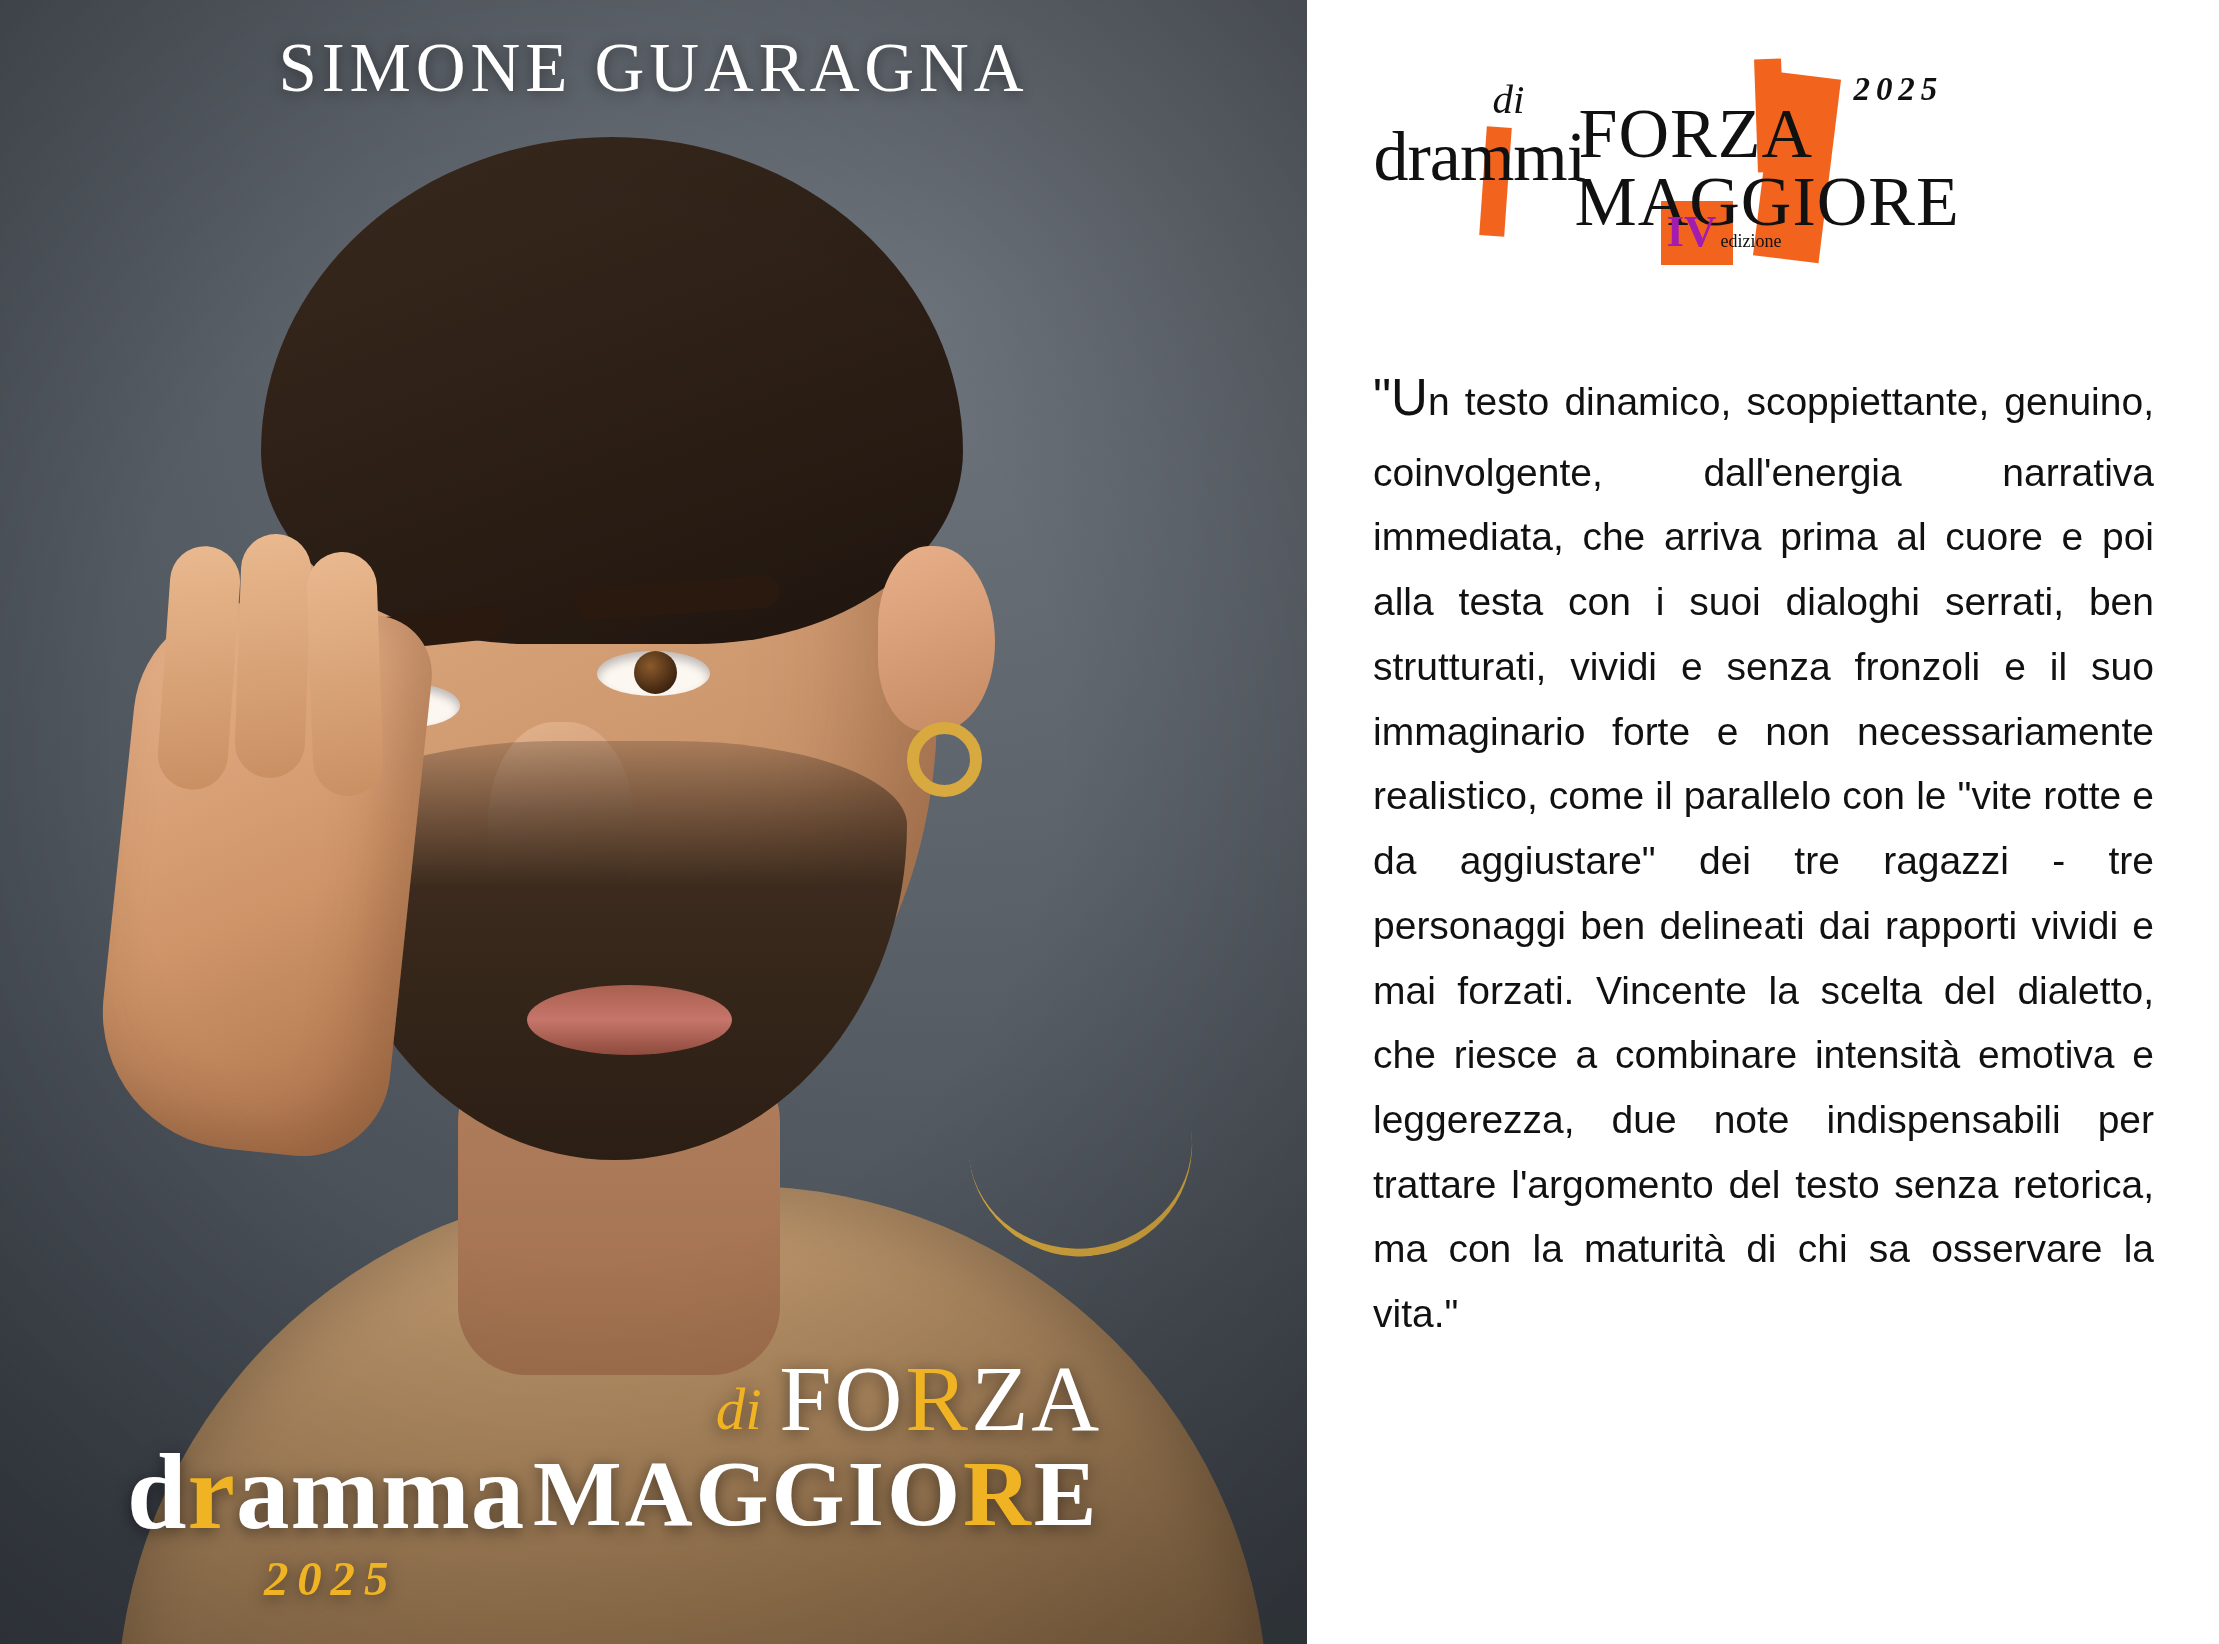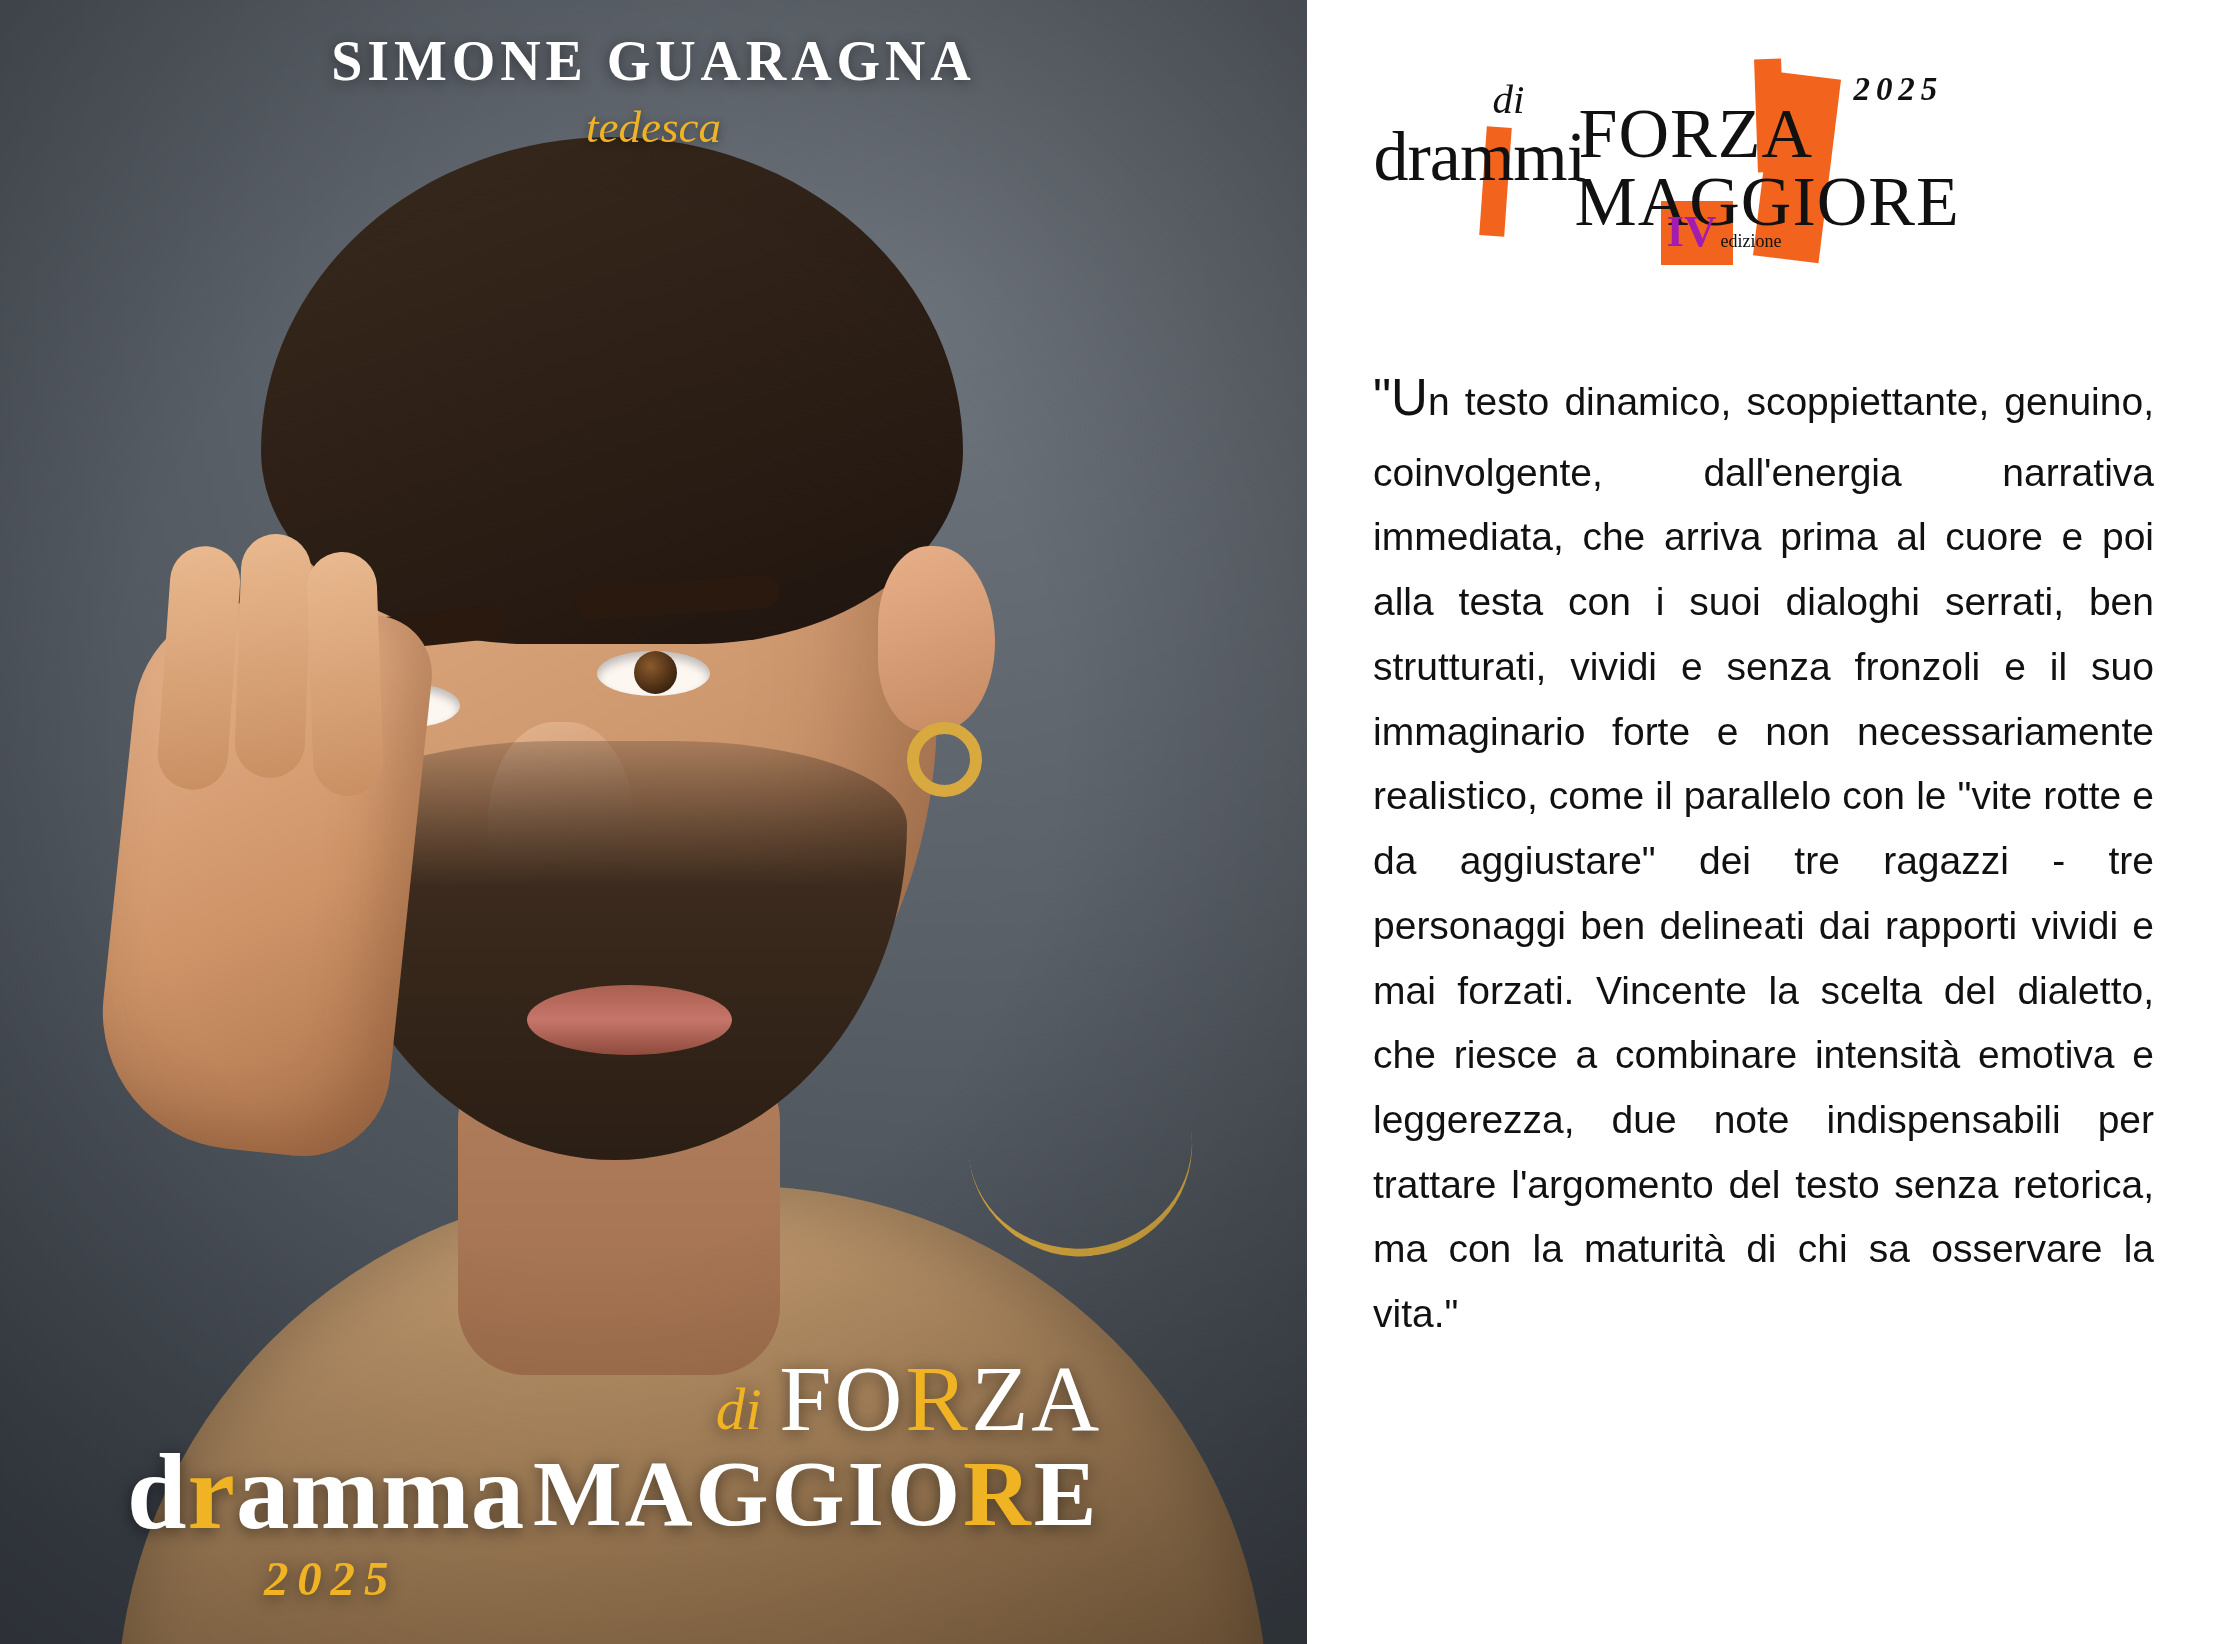--- a/index.html
+++ b/index.html
@@ -188,24 +188,24 @@
   .author-block {
     position: absolute;
     top: 29px;
     left: 0;
     width: 1307px;
     text-align: center;
     z-index: 5;
   }
   .author-name {
     font-family: "Liberation Serif", serif;
-    font-size: 56px;
+    font-size: 69px;
     letter-spacing: 4.9px;
     color: #ffffff;
-    font-weight: 700;
+    font-weight: 400;
     text-shadow: 0 2px 13.7px rgba(0,0,0,0.45);
     white-space: nowrap;
     text-align: center;
   }
   .author-sub {
     margin-top: 7.8px;
     font-family: "Liberation Serif", serif;
     font-style: italic;
     font-size: 45px;
     color: #f0b323;
@@ -481,21 +481,20 @@
       <div class="hand"></div>
       <div class="finger f1"></div>
       <div class="finger f2"></div>
       <div class="finger f3"></div>
       <div class="chain"></div>
       <div class="backdrop-vignette"></div>
     </div>
 
     <div class="author-block">
       <div class="author-name">SIMONE GUARAGNA</div>
-      <div class="author-sub">tedesca</div>
     </div>
 
     <div class="logo-photo">
       <div class="row-top">
         <span class="di">di</span>
         <span class="forza">FO<span class="amber">R</span>ZA</span>
       </div>
       <div class="row-bottom">
         <span class="dramma">d<span class="amber">r</span>amma</span>
         <span class="maggiore">MAGGIO<span class="amber">R</span>E</span>

